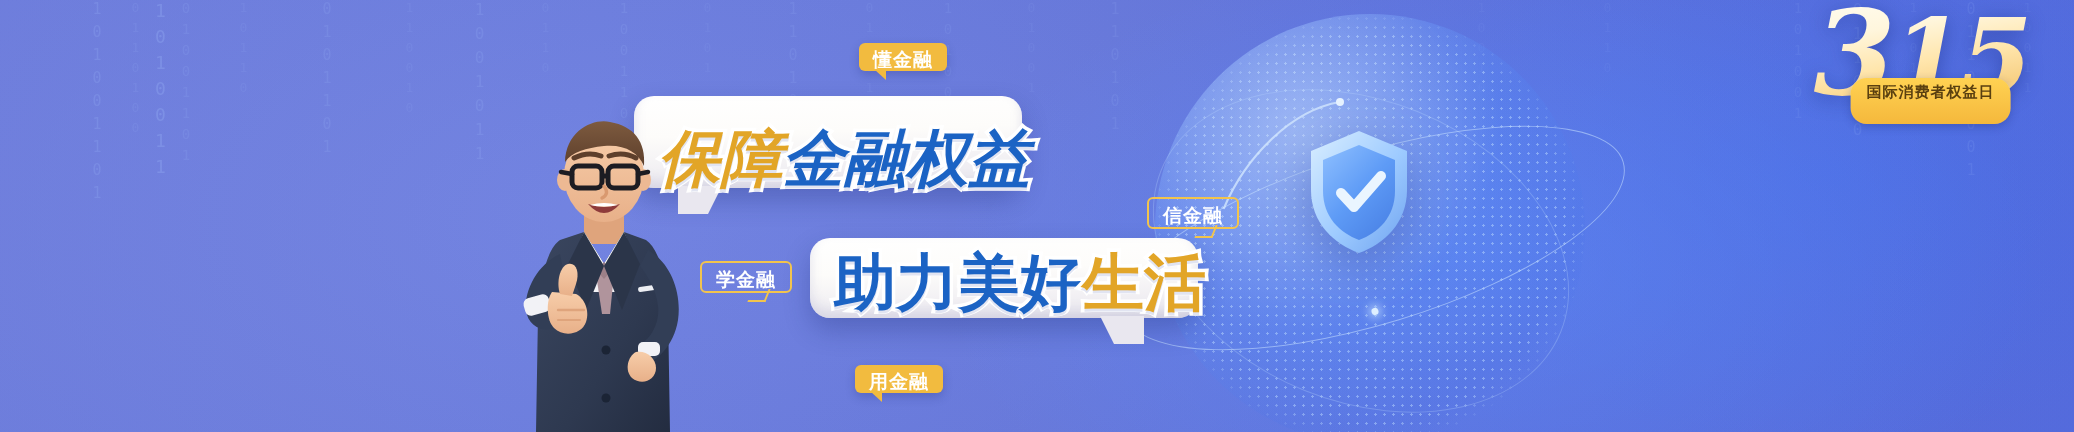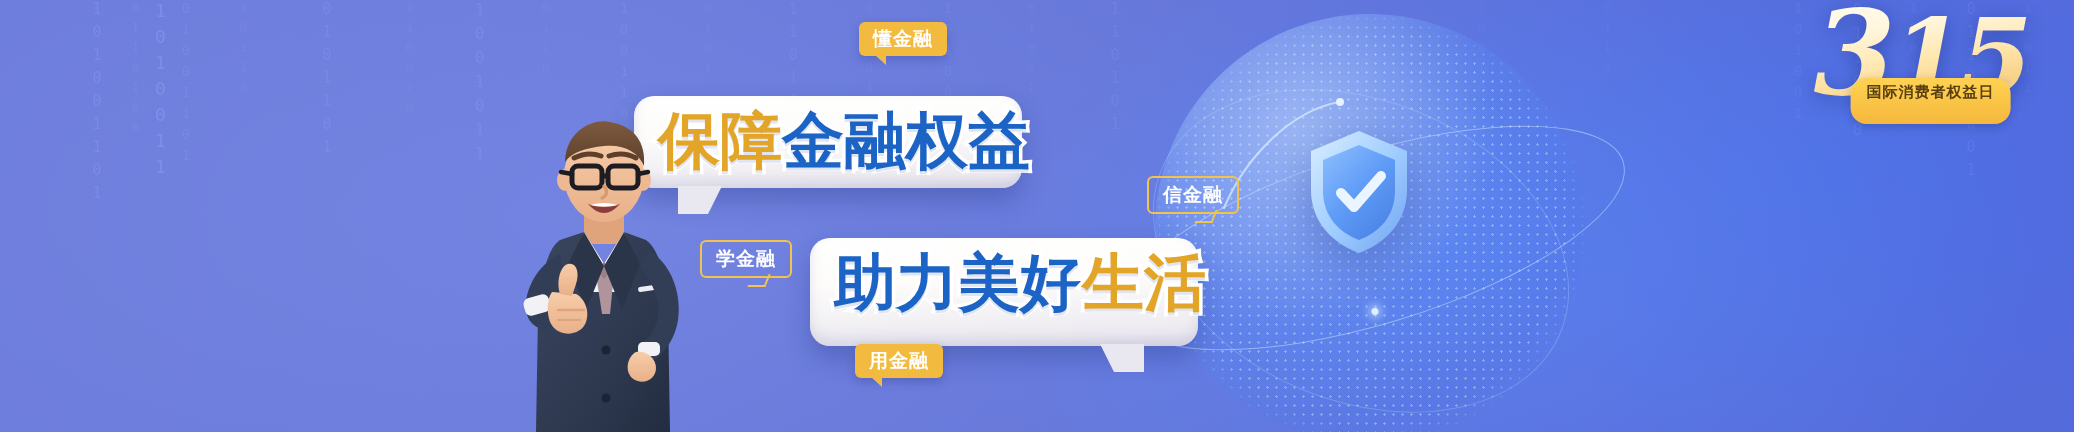--- a/index.html
+++ b/index.html
@@ -186,24 +186,25 @@
   }
 
   
   .tag{
     position:absolute;
     font-family:"DejaVu Sans","Liberation Sans",sans-serif;
     font-weight:700;
     font-size:19px;
     letter-spacing:1px;
     color:#ffffff;
-    padding:7px 14px 8px;
+    padding:7px 14px 2px;
     border-radius:6px;
     white-space:nowrap;
     line-height:1;
+    margin-top:21px;
   }
   .tag.filled{
     background:#f2bb3f;
     box-shadow:0 4px 10px rgba(30,45,120,.25);
   }
   .tag.outline{
     background:transparent;
     border:2px solid #f2c44d;
   }
   .tag .nub{
@@ -290,24 +291,24 @@
     <path d="M37 65 L50 79 L77 48" fill="none" stroke="#eaf5ff" stroke-width="10" stroke-linecap="round" stroke-linejoin="round"></path>
   </svg>
 
   <div class="logo315">
     <div class="num315"><span class="big3">3</span><span>15</span></div>
     <div class="logo-pill">国际消费者权益日</div>
   </div>
 
   <div class="plate" style="left:634px;top:96px;width:388px;height:92px;">
     <div class="tail" style="left:44px;bottom:-26px;border-left:30px solid #e9e7ef;border-right:14px solid transparent;border-top:28px solid #e9e7ef;border-bottom:0;"></div>
-    <div class="plate-text" style="left:24px;top:14px;font-size:62px;"><span class="ht-gold">保障</span><span class="ht-blue">金融权益</span></div>
+    <div class="plate-text" style="left:24px;top:32px;font-size:62px;font-style:italic;"><span class="ht-gold">保障</span><span class="ht-blue">金融权益</span></div>
   </div>
 
-  <div class="plate" style="left:810px;top:238px;width:388px;height:108px;">
+  <div class="plate" style="left:810px;top:238px;width:388px;height:80px;">
     <div class="tail" style="right:54px;bottom:-26px;border-right:30px solid #e9e7ef;border-left:14px solid transparent;border-top:28px solid #e9e7ef;border-bottom:0;"></div>
     <div class="plate-text" style="left:24px;top:14px;font-size:62px;"><span class="ht-blue">助力美好</span><span class="ht-gold">生活</span></div>
   </div>
 
   <div id="tag-layer">
       <div class="tag filled" style="left: 859px; top: 22px;"><span>懂金融</span><span class="nub"></span></div>
       <div class="tag outline" style="left: 1147px; top: 176px;"><span>信金融</span><span class="nub"></span></div>
       <div class="tag outline" style="left: 700px; top: 240px;"><span>学金融</span><span class="nub"></span></div>
       <div class="tag filled" style="left: 855px; top: 344px;"><span>用金融</span><span class="nub"></span></div>
     </div>

